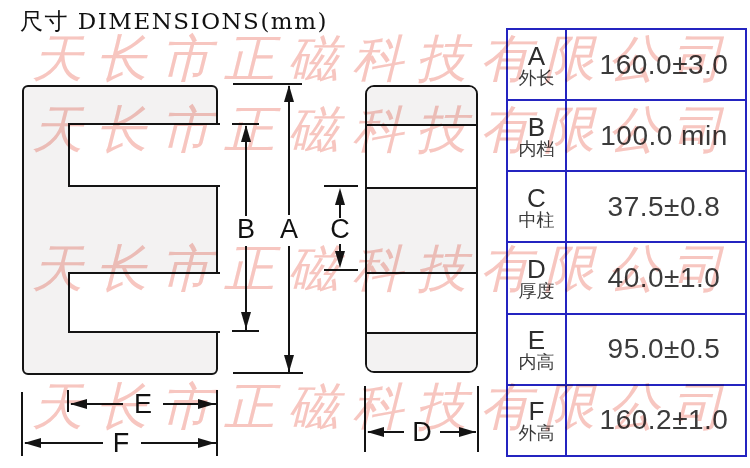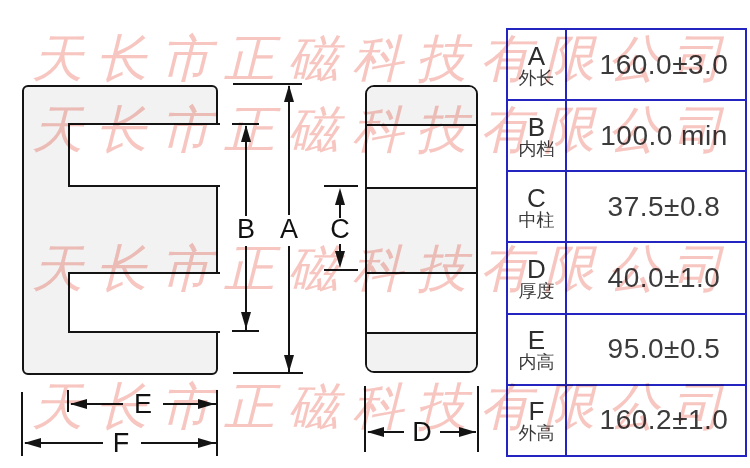--- a/index.html
+++ b/index.html
@@ -45,20 +45,21 @@
   .spec .c1{width:59px;}
   .cell-letter{font-size:26px;color:#2e2e2e;line-height:26px;}
   .cell-cn{font-size:18px;color:#3a3a3a;line-height:17px;margin-top:1px;}
   .cell-value{font-size:28px;color:#3b3b3b;letter-spacing:0.5px;white-space:nowrap;margin-left:16px;}
 </style>
 </head>
 <body>
 
 <div class="stage">
 
+  <div class="title">尺寸 DIMENSIONS(mm)</div>
 
   <div>
     <div class="fv-outer"></div>
     <div class="fv-notch n1"></div>
     <div class="fv-notch n2"></div>
   </div>
 
   <div class="sv">
     <div class="band b1"></div>
     <div class="band b2"></div>

